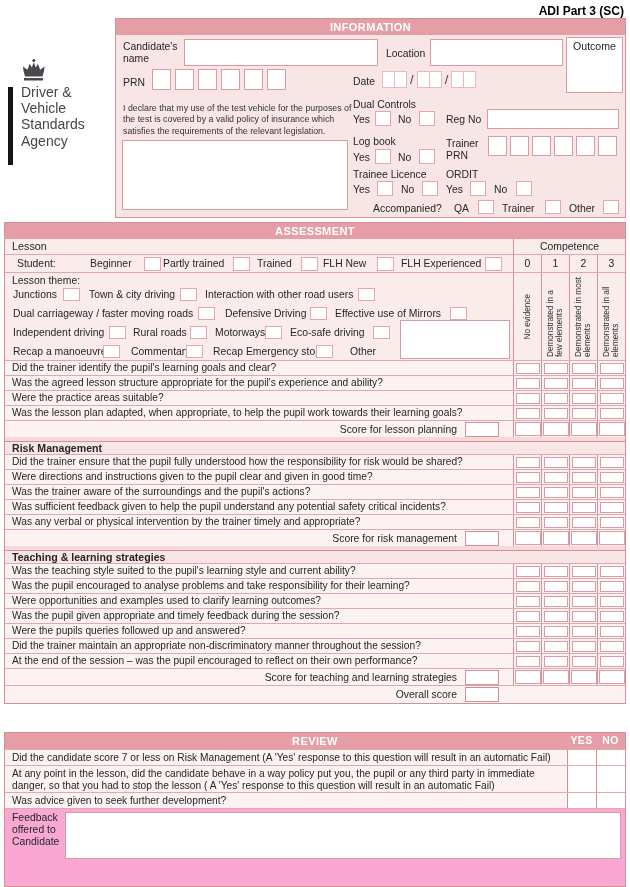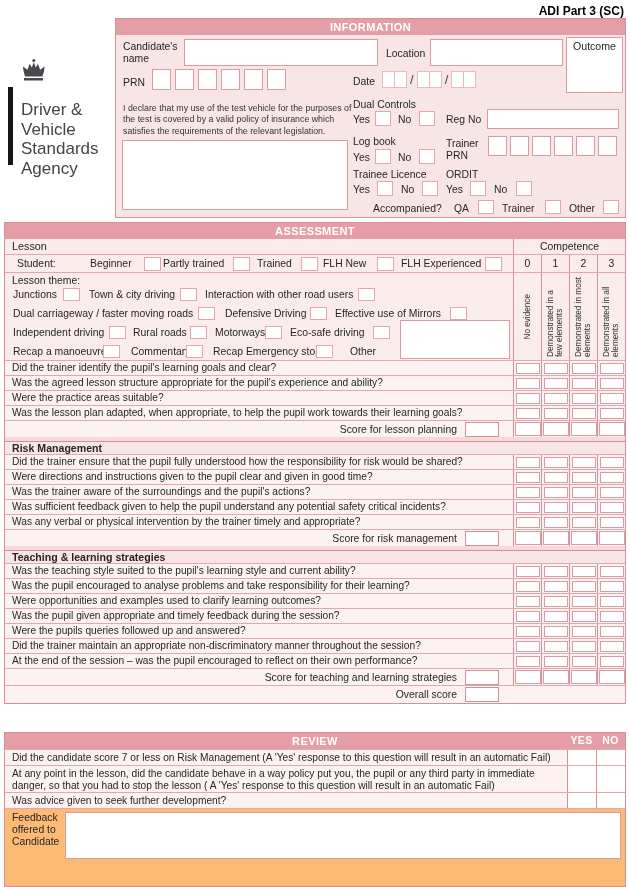--- a/index.html
+++ b/index.html
@@ -3,25 +3,25 @@
 <meta charset="utf-8">
 <style>
 *{margin:0;padding:0;box-sizing:border-box}
 body{background:#fff}
 .page{position:relative;width:630px;height:887px;background:#fff;font-family:"Liberation Sans",sans-serif;color:#262626;overflow:hidden}
 .corner{position:absolute;top:4px;right:6px;font-size:12px;font-weight:bold;color:#000}
 .formcode{position:absolute;top:877px;right:6px;font-size:6px;color:#8a8a8a;letter-spacing:1px}
 .logo{position:absolute;left:8px;top:58px;width:106px}
 .logo-bar{position:absolute;left:0;top:29px;width:5px;height:78px;background:#161616}
 .crest{margin-left:13px;display:block}
-.logo-text{margin-left:13px;margin-top:19px;font-size:17px;line-height:1.16;color:#454548}
+.logo-text{margin-left:13px;margin-top:3px;font-size:14px;line-height:1.16;color:#454548}
 .panel{position:absolute;border:1px solid #d48f97}
 .info{left:115px;top:18px;width:511px;height:200px;background:#f8e5e5}
 .assess{left:4px;top:222px;width:622px;background:#f5d9da}
-.review{left:4px;top:732px;width:622px;height:155px;background:#fdba74}
+.review{left:4px;top:732px;width:622px;height:155px;background:#f9a8d4}
 .bar{height:16px;background:#e69ea6;color:#fff;font-weight:bold;font-size:11px;line-height:16px;text-align:center;letter-spacing:.4px;position:relative}
 .lbl{position:absolute;font-size:10.4px;line-height:1.15;color:#262626}
 .b{font-weight:normal}
 .inp{position:absolute;background:#fff;border:1px solid #dc9ba3}
 .bx{position:absolute;width:16px;height:15px;background:#fff;border:1px solid #e2a6ac}
 .tbx{position:absolute;width:17px;height:13px;background:#fff;border:1px solid #e2a6ac}
 .prow{position:absolute;display:flex;gap:4px}
 .pbx{width:19px;height:21px;background:#fff;border:1px solid #dc9ba3}
 .pbx2{width:19px;height:20px;background:#fff;border:1px solid #dc9ba3}
 .drow{position:absolute;display:flex;align-items:center}

